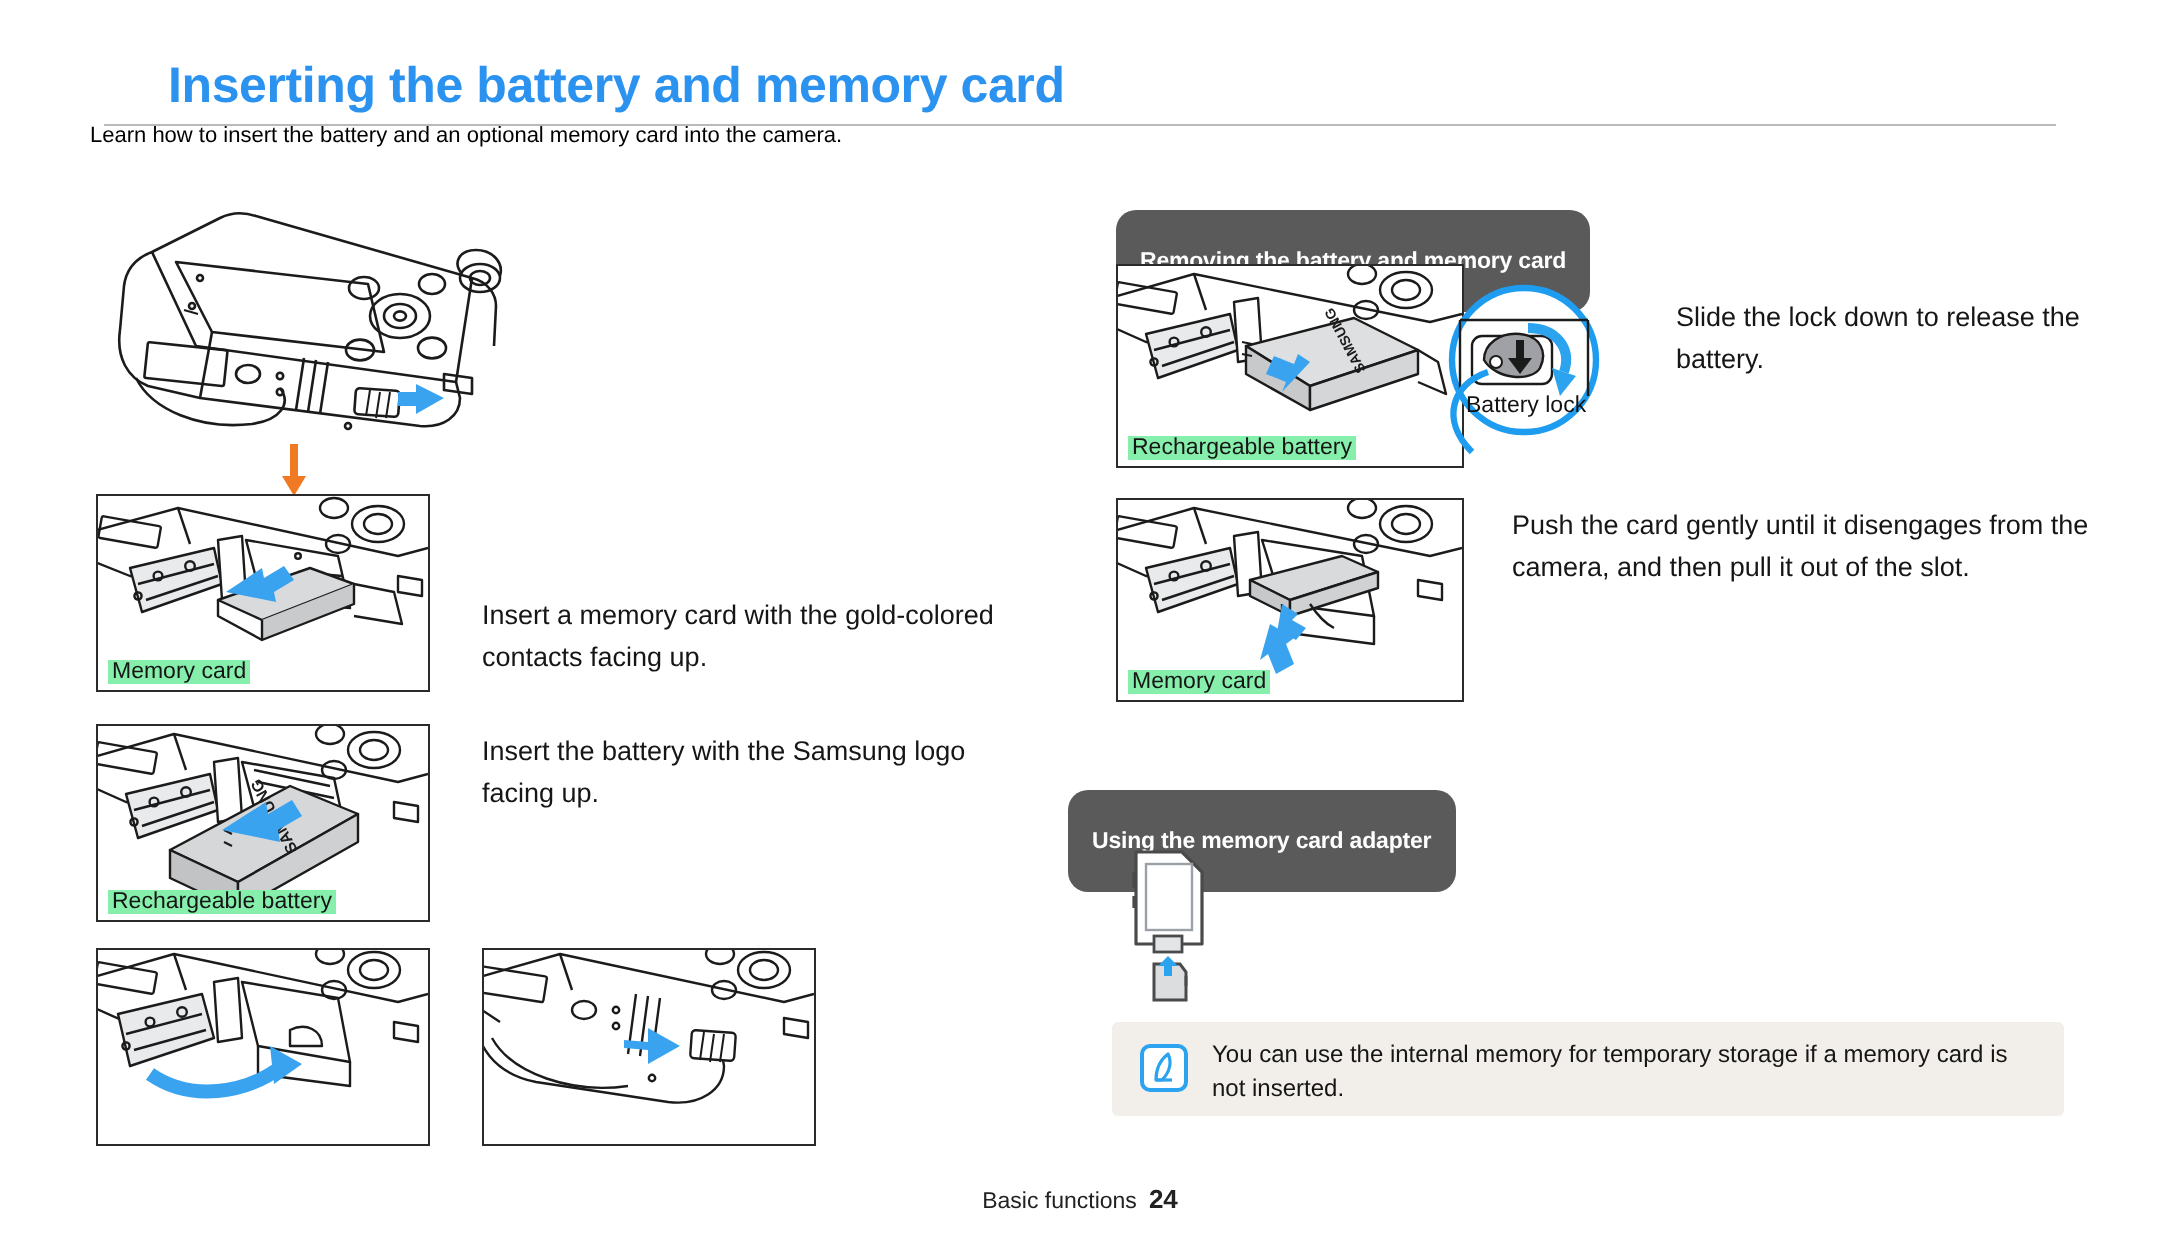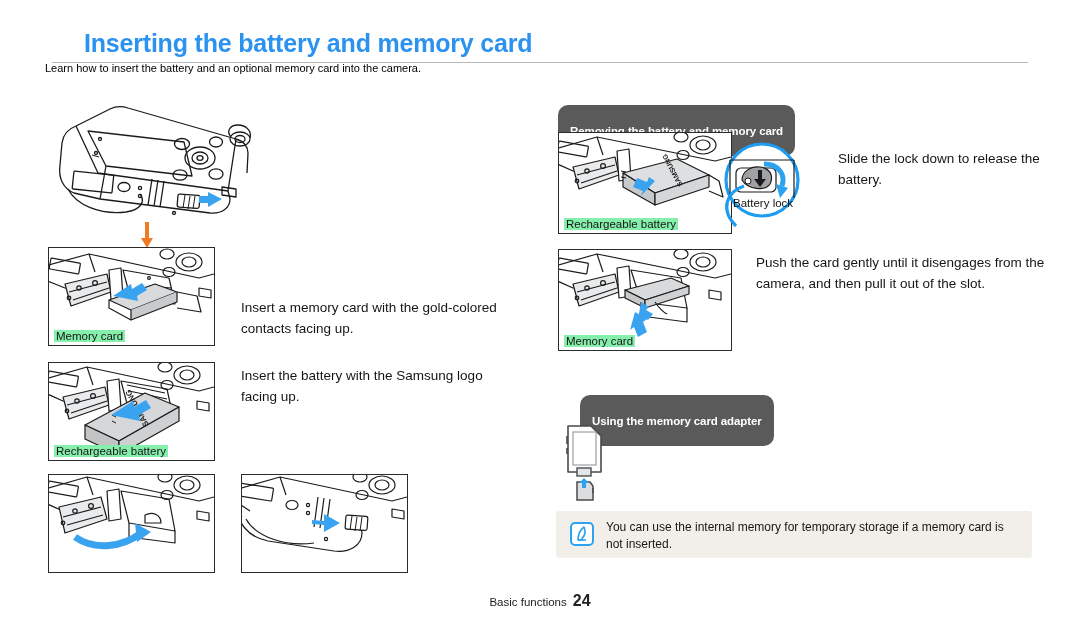--- a/index.html
+++ b/index.html
@@ -71,21 +71,21 @@
   .note-text{
     position:absolute;left:50px;top:8px;width:415px;
     font-size:12px;line-height:17px;color:#161616;
   }
 
   
   .footer{
     position:absolute;left:0;top:592px;width:1080px;
     text-align:center;font-size:11.5px;color:#222;
   }
-  .footer b{font-size:16px;margin-left:6px;}
+  .footer b{font-size:13px;margin-left:6px;}
 
   
   .orange-arrow{position:absolute;left:139px;top:222px;width:16px;height:26px;}
 </style>
 </head>
 <body>
 
 <div class="page">
 
   <div class="title">Inserting the battery and memory card</div>
@@ -383,21 +383,21 @@
       <g fill="#3aa3f0">
         <path d="M82 52 l8 5 l-3 3 l7 4 l-5 6 l-7 -4 l-3 3 z"></path>
         <path d="M76 62 l12 7 l-4 3 l4 10 l-9 5 l-4 -10 l-4 3 z"></path>
       </g>
     </svg>
     <div class="cap">Memory card</div>
   </div>
 
   <div class="body-text" style="left:756px;top:252px;width:290px;">Push the card gently until it disengages from the camera, and then pull it out of the slot.</div>
 
-  <div class="pill" style="left:580px;top:395px;">Using the memory card adapter</div>
+  <div class="pill" style="left:534px;top:395px;">Using the memory card adapter</div>
 
   <div style="position:absolute;left:563px;top:422px;width:46px;height:80px;">
     <svg viewBox="0 0 46 80" width="46" height="80">
       <g fill="#ffffff" stroke="#4a4a4a" stroke-width="1.6" stroke-linejoin="round">
         <path d="M5 4 L28 4 L38 14 L38 50 L5 50 Z"></path>
       </g>
       <rect x="10" y="10" width="23" height="33" fill="none" stroke="#9aa0a6" stroke-width="1.2"></rect>
       <path d="M4 14 l0 8 M4 26 l0 6" stroke="#4a4a4a" stroke-width="1.6" fill="none"></path>
       <rect x="14" y="46" width="14" height="8" fill="#e4e5e7" stroke="#4a4a4a" stroke-width="1.4"></rect>
 

